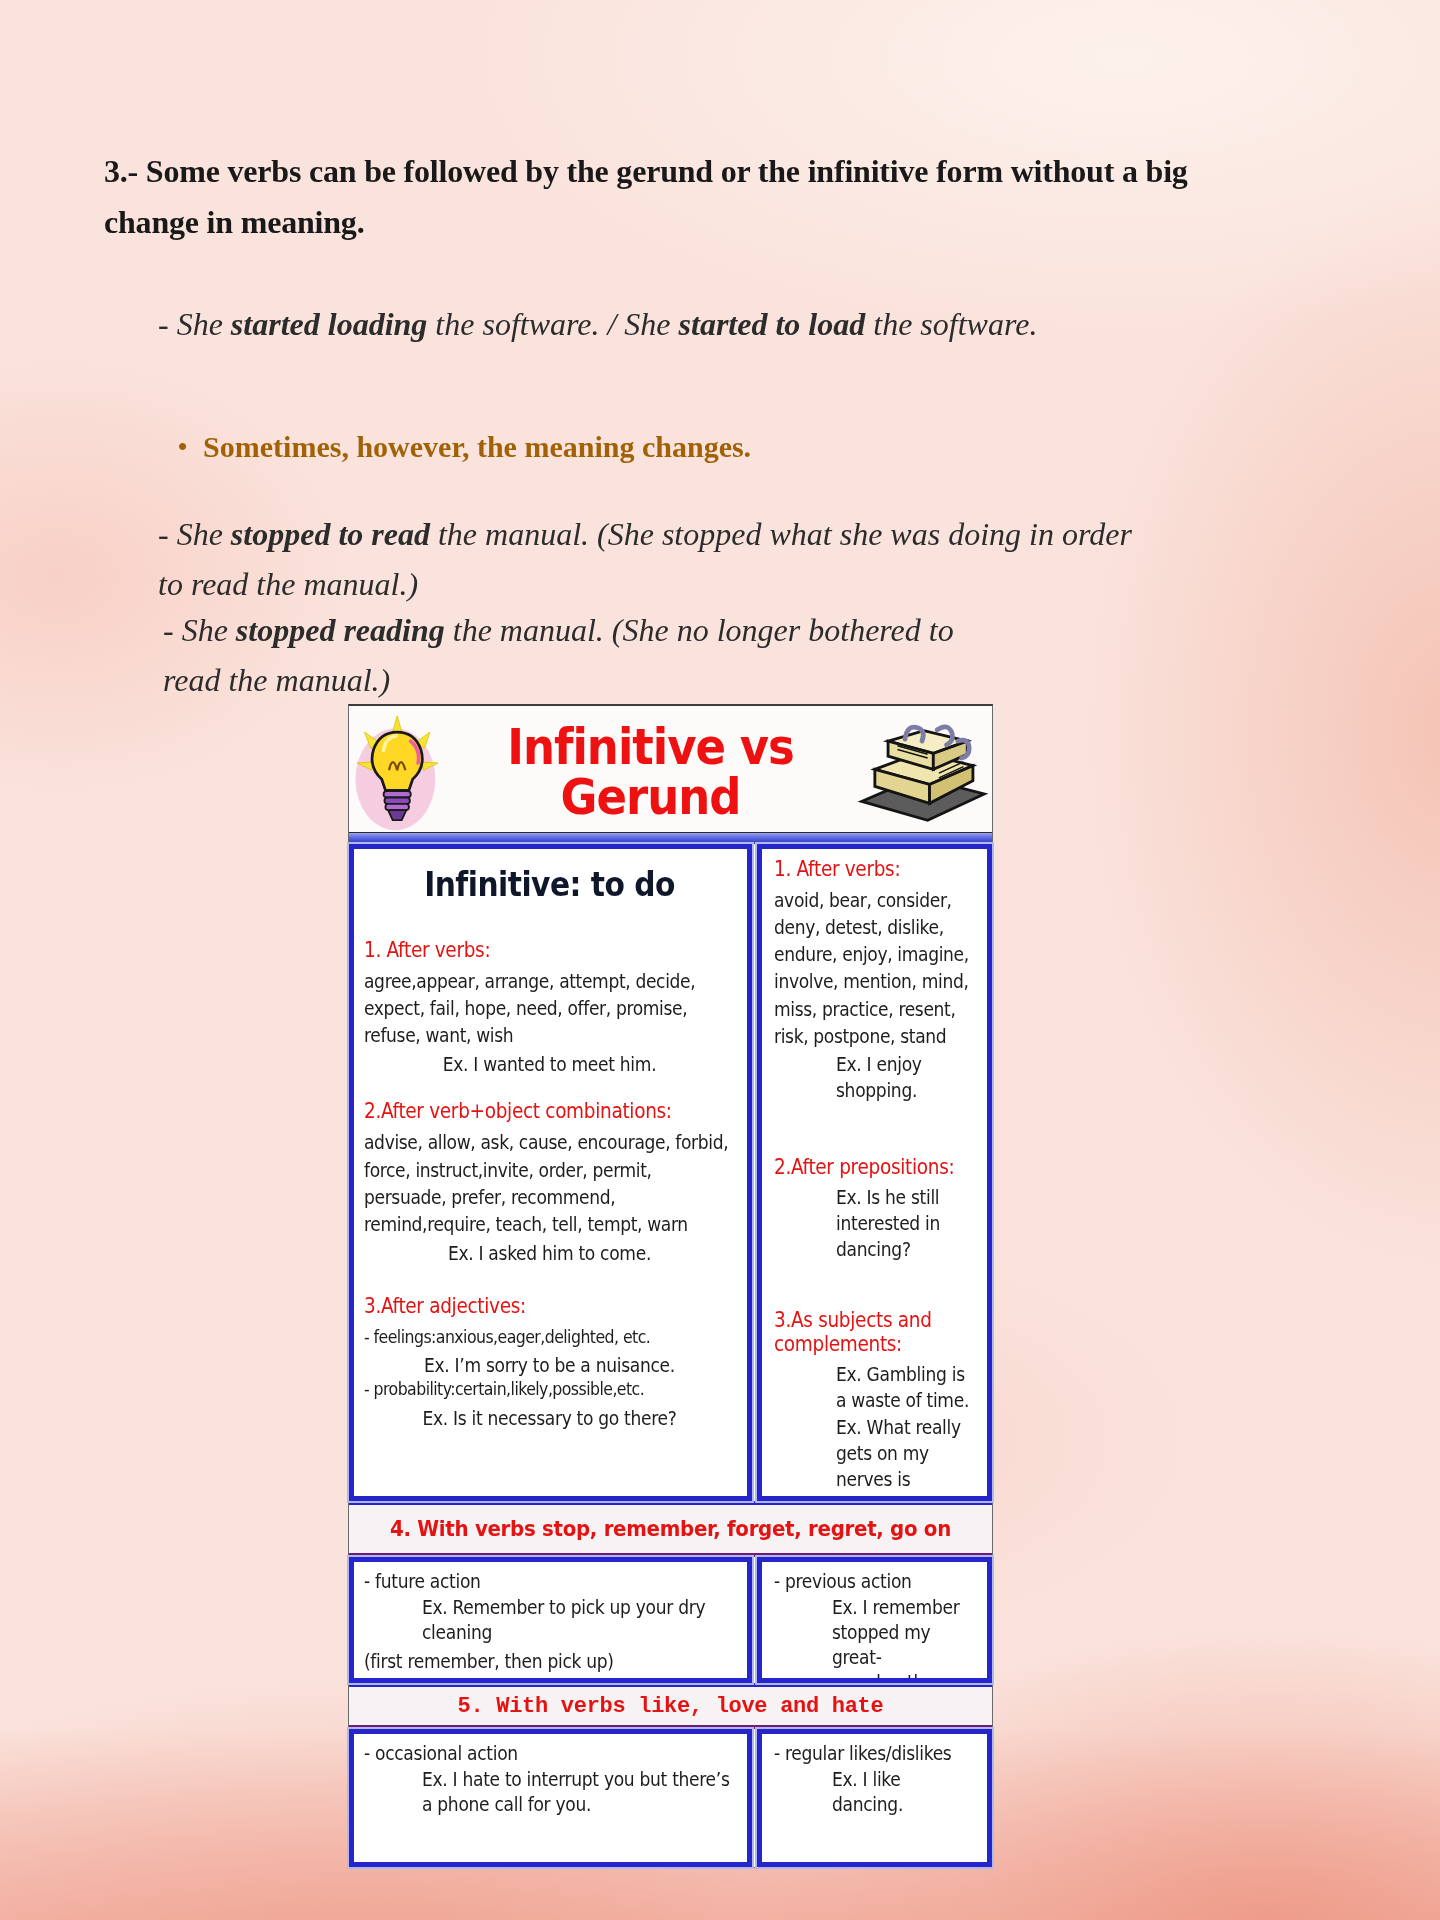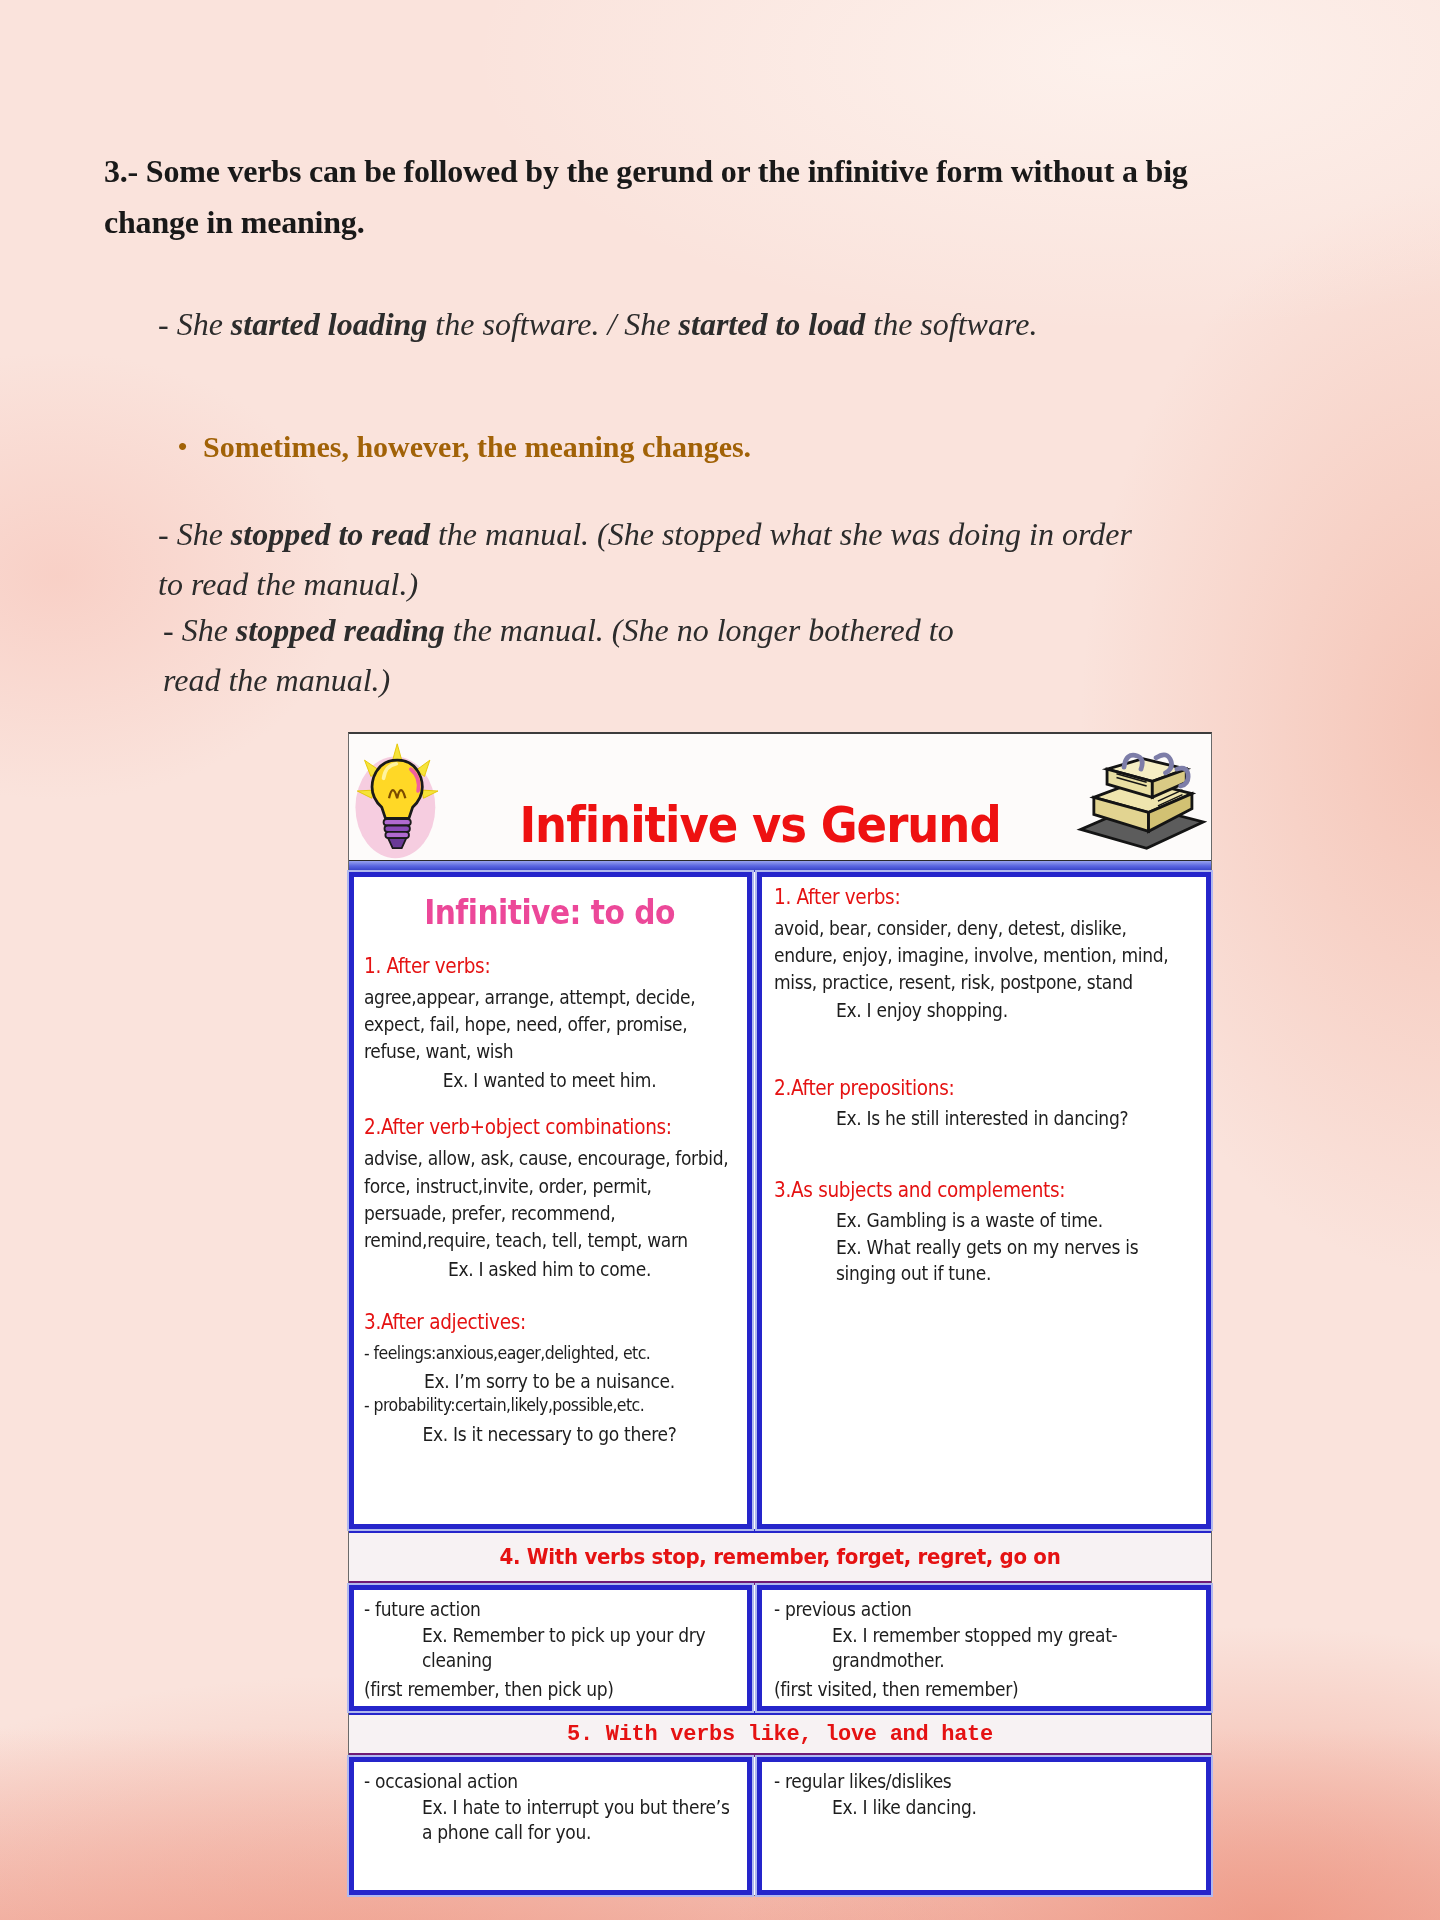--- a/index.html
+++ b/index.html
@@ -31,21 +31,21 @@
   .bullet-line {
     position:absolute; left:178px; top:430px;
     font-size:30px; font-weight:700; color:#a16207;
   }
   .bullet-line .marker { display:inline-block; margin-right:16px; font-size:26px; vertical-align:2px; }
   .ex2 { left:158px; top:510px; width:1005px; }
   .ex3 { left:163px; top:606px; width:820px; }
 
   
   .card {
-    position:absolute; left:348px; top:732px; width:864px;
+    position:absolute; left:348px; top:704px; width:645px;
     background:#fbf8f7;
     border:1px solid #6a6a6a; border-top:2px solid #3c3c3c;
     font-family:"DejaVu Sans", sans-serif;
     font-stretch:condensed;
     color:#1d1d1d;
   }
   .title-row {
     height:126px; background:#fdfbfa;
     display:flex; align-items:flex-end; justify-content:space-between;
     padding:0 4px;
@@ -64,22 +64,22 @@
   .main-cols { height:657px; }
   .row4-cols { height:126px; }
   .row5-cols { height:138px; }
   .box {
     border:5px solid #2525cb; outline:2px solid #b0b8ee;
     background:#ffffff; overflow:hidden;
   }
   .box.left  { flex:0 0 403px; padding:8px 12px 0 10px; }
   .box.right { flex:1;          padding:8px 12px 0 12px; }
   .col-header {
-    text-align:center; color:#ec4899; font-weight:700; font-size:33px;
-    margin:8px 0 22px; letter-spacing:-0.5px;
+    text-align:center; color:#0f172a; font-weight:700; font-size:33px;
+    margin:8px 0 34px; letter-spacing:-0.5px;
   }
   .sec-h { color:#e51212; font-weight:400; font-size:20.5px; margin-bottom:6px; letter-spacing:-0.3px; }
   .sec-body { font-size:19px; line-height:1.43; letter-spacing:-0.35px; }
   .ex-c { text-align:center; font-size:19px; letter-spacing:-0.3px; margin-top:4px; }
   .gap24 { margin-top:24px; } .gap30 { margin-top:30px; }
   .gap52 { margin-top:52px; } .gap46 { margin-top:46px; }
   .tight { font-size:17.5px; letter-spacing:-0.55px; line-height:1.5; }
   .ex-ind { padding-left:62px; font-size:19px; line-height:1.35; letter-spacing:-0.3px; margin-top:2px; }
   .band {
     border-top:4px solid #2525cb; border-bottom:4px solid #701a75;

